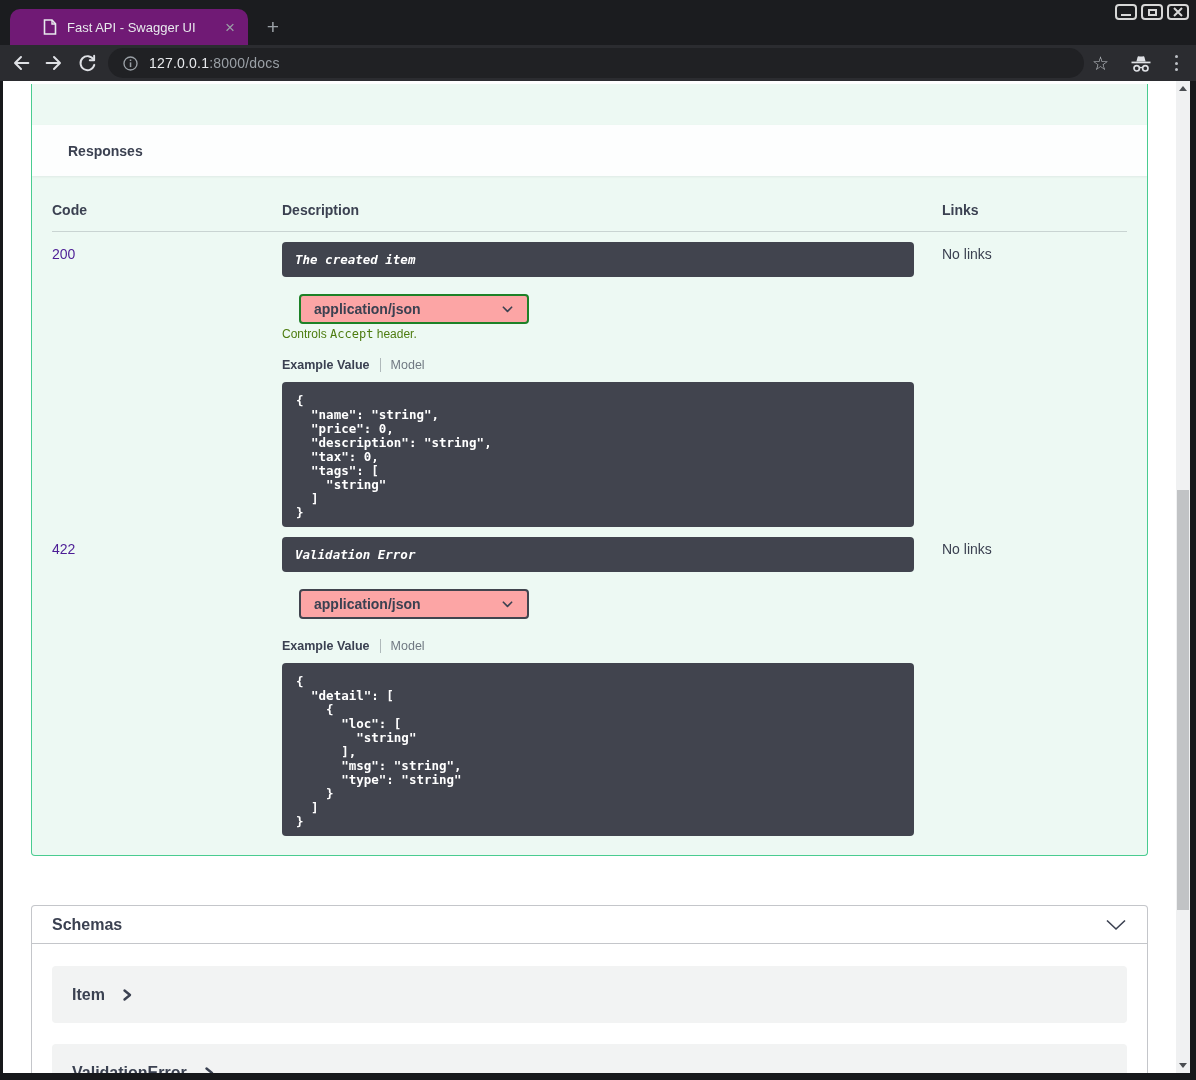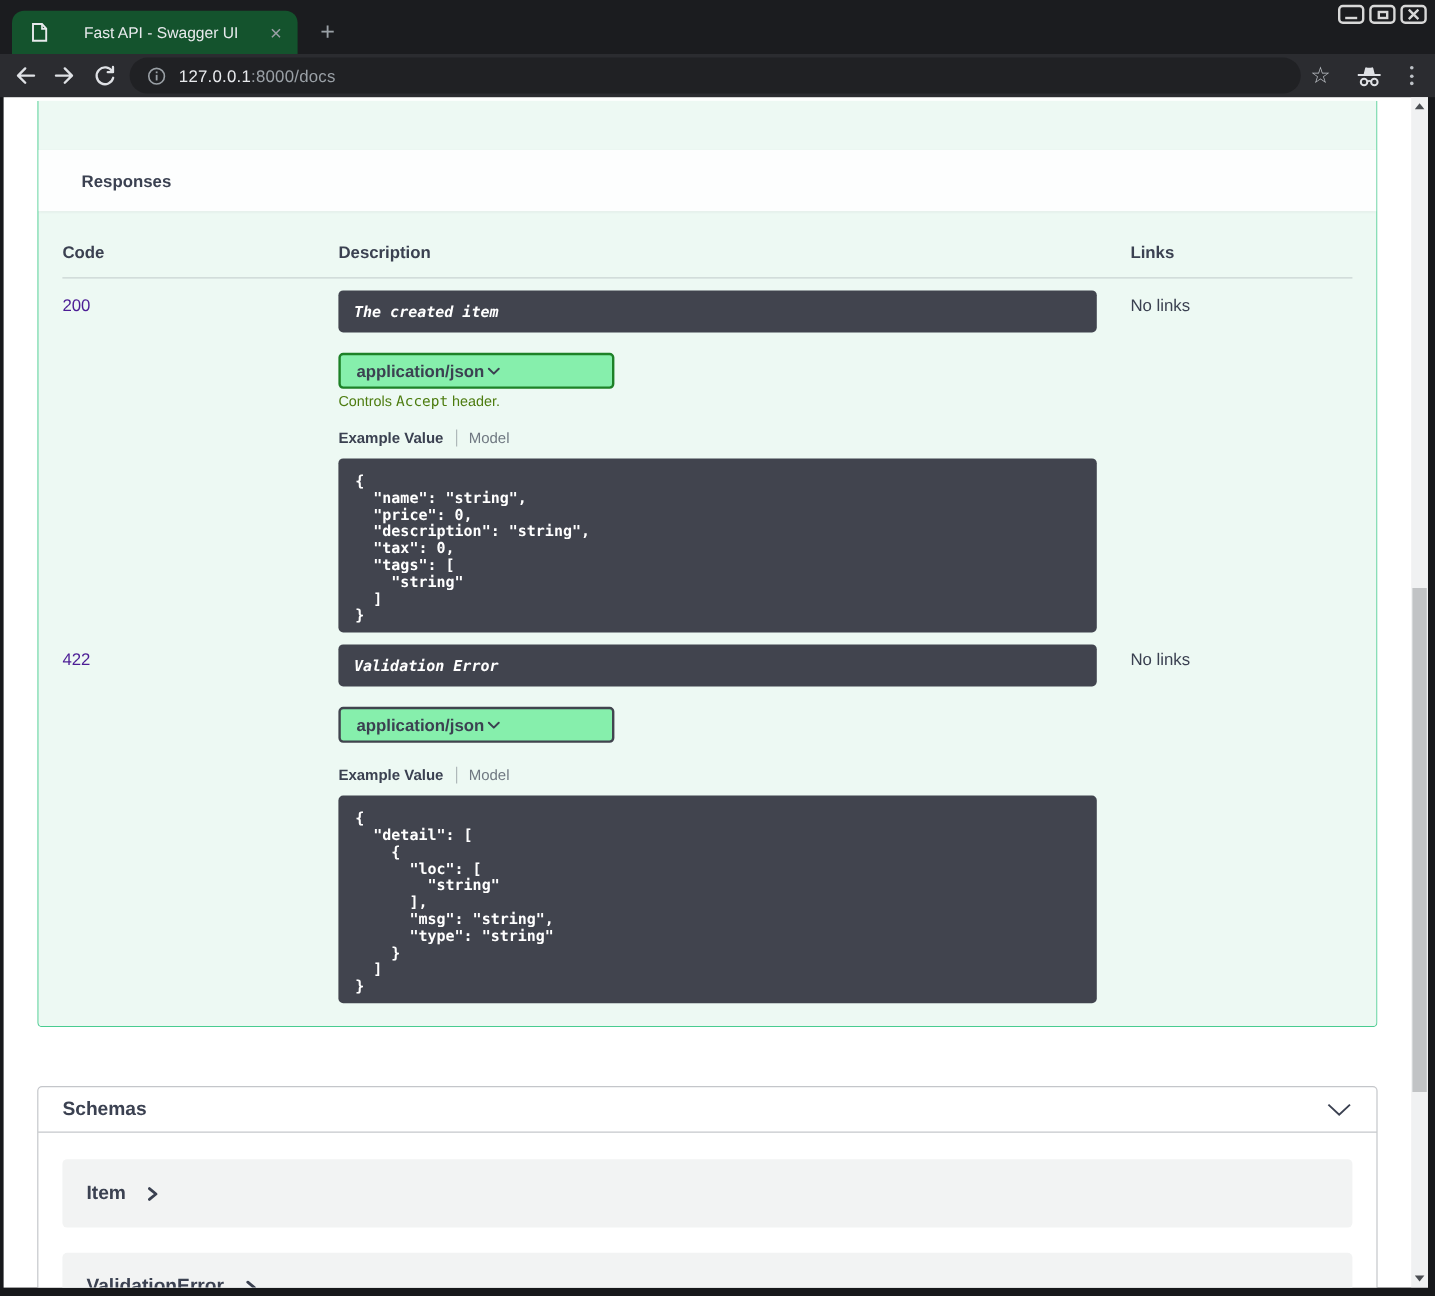--- a/index.html
+++ b/index.html
@@ -1,23 +1,23 @@
 <!DOCTYPE html>
 <html><head>
 <meta charset="utf-8">
 <style>
   * { box-sizing: border-box; margin: 0; padding: 0; }
   body { margin: 0; background: #17181b; font-family: "Liberation Sans", sans-serif; }
   .screen { position: relative; width: 1196px; height: 1080px; background: #17181b; overflow: hidden; }
 
   
   .titlebar { position: absolute; left: 0; top: 0; width: 100%; height: 45px; background: #1b1c1f; }
-  .tab { position: absolute; left: 10px; top: 9px; width: 238px; height: 36px; background: #14532d;
-         border-radius: 10px 10px 0 0; display: flex; align-items: center; padding: 0 10px 0 16px;
-         color: #e8eaed; font-size: 13px; gap: 20px; }
+  .tab { position: absolute; left: 10px; top: 9px; width: 238px; height: 36px; background: #701a75;
+         border-radius: 10px 10px 0 0; display: flex; align-items: center; padding: 0 10px 0 33px;
+         color: #e8eaed; font-size: 13px; }
   .tab .favicon { margin-right: 10px; display: flex; }
   .tab .tab-title { flex: 1; white-space: nowrap; overflow: hidden; }
   .tab .tab-close { color: #9aa0a6; font-size: 17px; line-height: 1; padding: 0 3px; cursor: default; }
   .newtab-btn { position: absolute; left: 260px; top: 14px; width: 26px; height: 26px; color: #9aa0a6;
                 font-size: 21px; font-weight: 400; display: flex; align-items: center; justify-content: center; }
   .win-controls { position: absolute; right: 7px; top: 4px; display: flex; }
   .win-btn { width: 22px; height: 16px; border: 2px solid #d8d8d8; border-radius: 4px; margin-left: 4px;
              display: flex; align-items: center; justify-content: center; }
   .win-btn .min-glyph { width: 10px; height: 2px; background: #d8d8d8; margin-top: 5px; }
   .win-btn .max-glyph { width: 9px; height: 7px; border: 2px solid #d8d8d8; }
@@ -55,23 +55,23 @@
 
   .rrow { display: grid; grid-template-columns: 230px 660px 1fr; padding-top: 10px; }
   .code-cell { font-size: 14px; color: #4c1d95; padding-top: 4px; }
   .links-cell { font-size: 14px; color: #3b4151; padding-top: 4px; }
 
   .desc-box { width: 632px; height: 35px; background: #41444e; border-radius: 4px;
               display: flex; align-items: center; padding: 0 13px; }
   .desc-box span { color: #ffffff; font-family: "DejaVu Sans Mono", monospace; font-size: 12.5px;
                    font-style: italic; font-weight: 700; }
 
-  .media-select { width: 230px; height: 30px; background: #86efac; border-radius: 4px; margin-top: 17px;
-                  display: flex; align-items: center; padding: 0 12px 0 13px;
-                  border: 2px solid #41444e; cursor: pointer; }
+  .media-select { width: 230px; height: 30px; background: #fca5a5; border-radius: 4px; margin-top: 17px;
+                  display: flex; align-items: center; justify-content: space-between; padding: 0 12px 0 13px;
+                  border: 2px solid #41444e; cursor: pointer; margin-left: 17px; }
   .media-select.accept { border-color: #1d8127; }
   .media-select span { font-size: 14px; font-weight: 700; color: #3b4151; }
 
   .accept-note { margin-top: 3px; font-size: 12px; color: #4d7c0f; }
   .accept-note code { font-family: "DejaVu Sans Mono", monospace; font-size: 12px; }
 
   .tabs { margin-top: 17px; display: flex; align-items: flex-start; }
   .tabs.no-note { margin-top: 20px; }
   .tab-item { font-size: 12.5px; cursor: pointer; }
   .tab-item.active { font-weight: 700; color: #3b4151; padding-right: 10px; border-right: 1px solid rgba(59,65,81,.35); }

